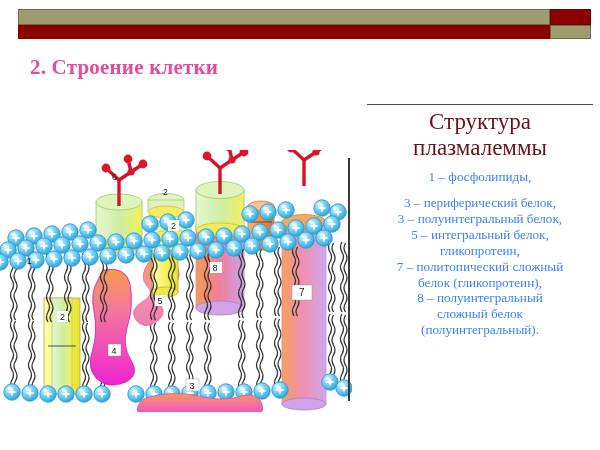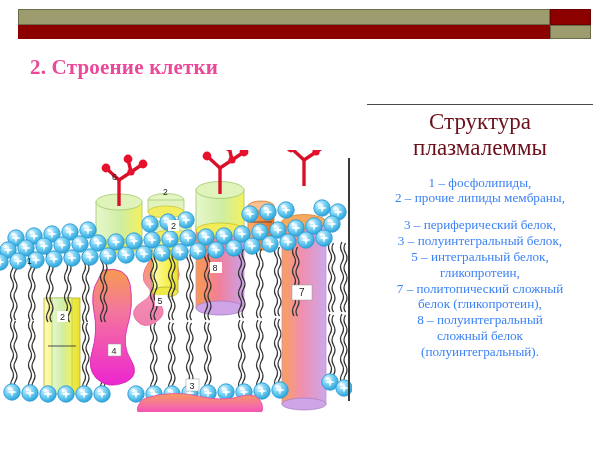--- a/index.html
+++ b/index.html
@@ -79,21 +79,21 @@
   .panel-rule {
     width: 226px;
     height: 0;
     margin: 0 auto 4px auto;
     border-top: 1px solid #4a4a4a;
   }
   .panel-title {
     color: #6b0f1a;
     font-size: 23px;
     line-height: 1.12;
-    margin-bottom: 14px;
+    margin-bottom: 8px;
   }
   .legend-list {
     font-size: 13.2px;
     line-height: 1.2;
     color: #3b82f6;
   }
   .legend-item { white-space: nowrap; }
   .legend-gap { height: 11px; }
 
   
@@ -437,21 +437,20 @@
 <div class="divider-line"></div>
 
 <div class="right-panel">
   <div class="panel-rule"></div>
   <div class="panel-title">
     <div>Структура</div>
     <div>плазмалеммы</div>
   </div>
   <div class="legend-list">
     <div class="legend-item">1 – фосфолипиды,</div>
-    <div class="legend-item">2 – прочие липиды мембраны,</div>
     <div class="legend-gap"></div>
     <div class="legend-item">3 – периферический белок,</div>
     <div class="legend-item">3 – полуинтегральный белок,</div>
     <div class="legend-item">5 – интегральный белок,</div>
     <div class="legend-item">гликопротеин,</div>
     <div class="legend-item">7 – политопический сложный</div>
     <div class="legend-item">белок (гликопротеин),</div>
     <div class="legend-item">8 – полуинтегральный</div>
     <div class="legend-item">сложный белок</div>
     <div class="legend-item">(полуинтегральный).</div>

